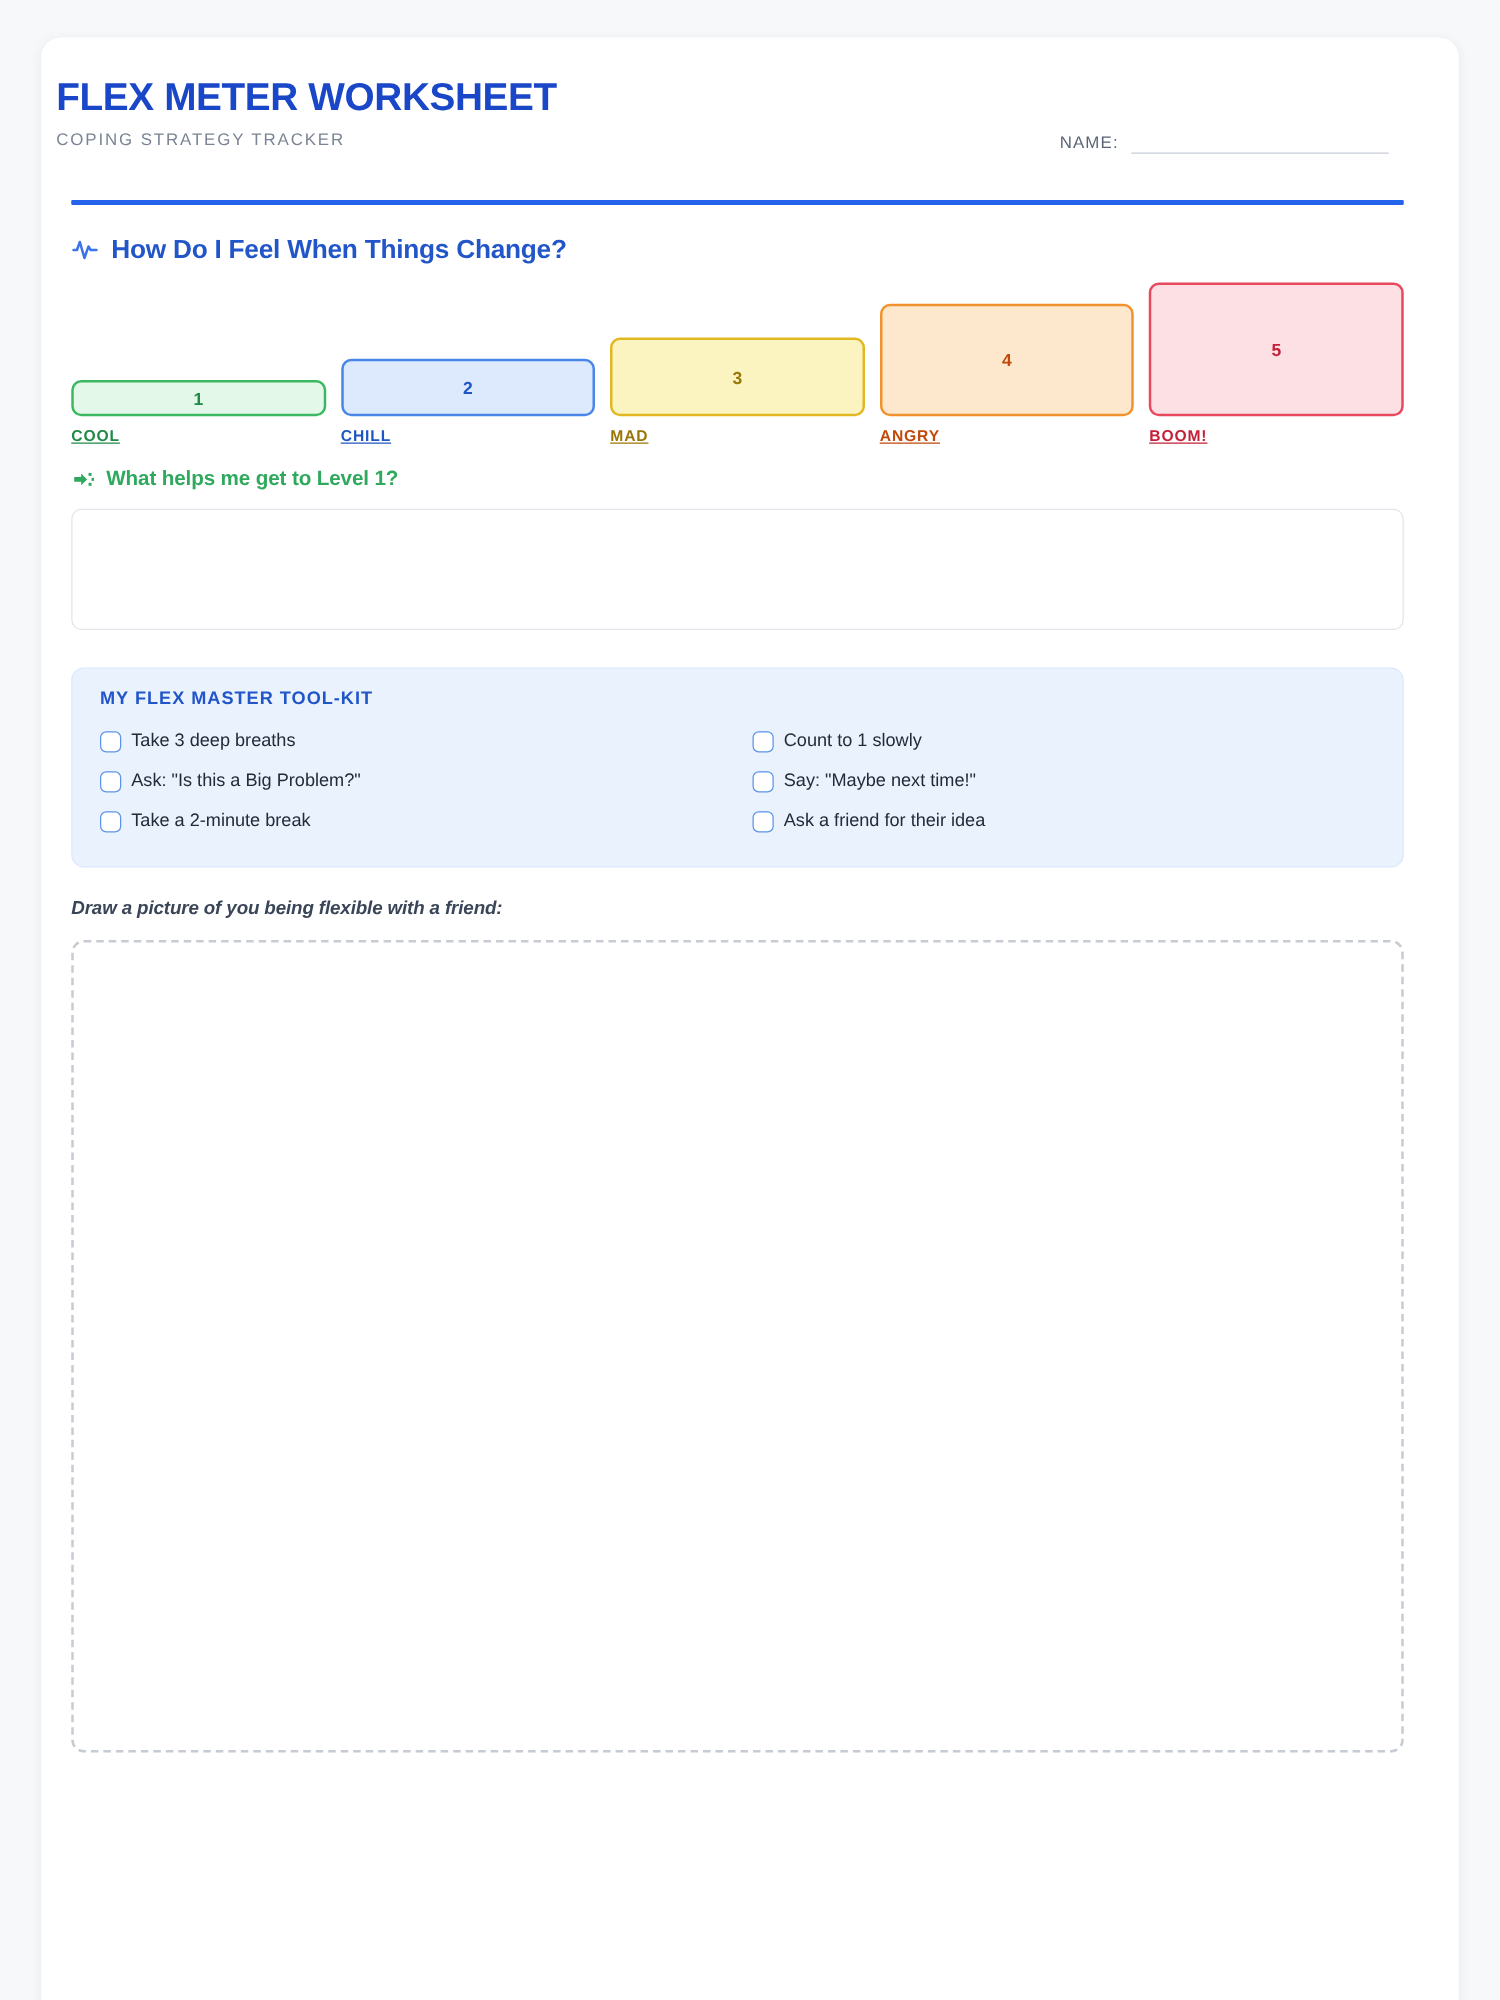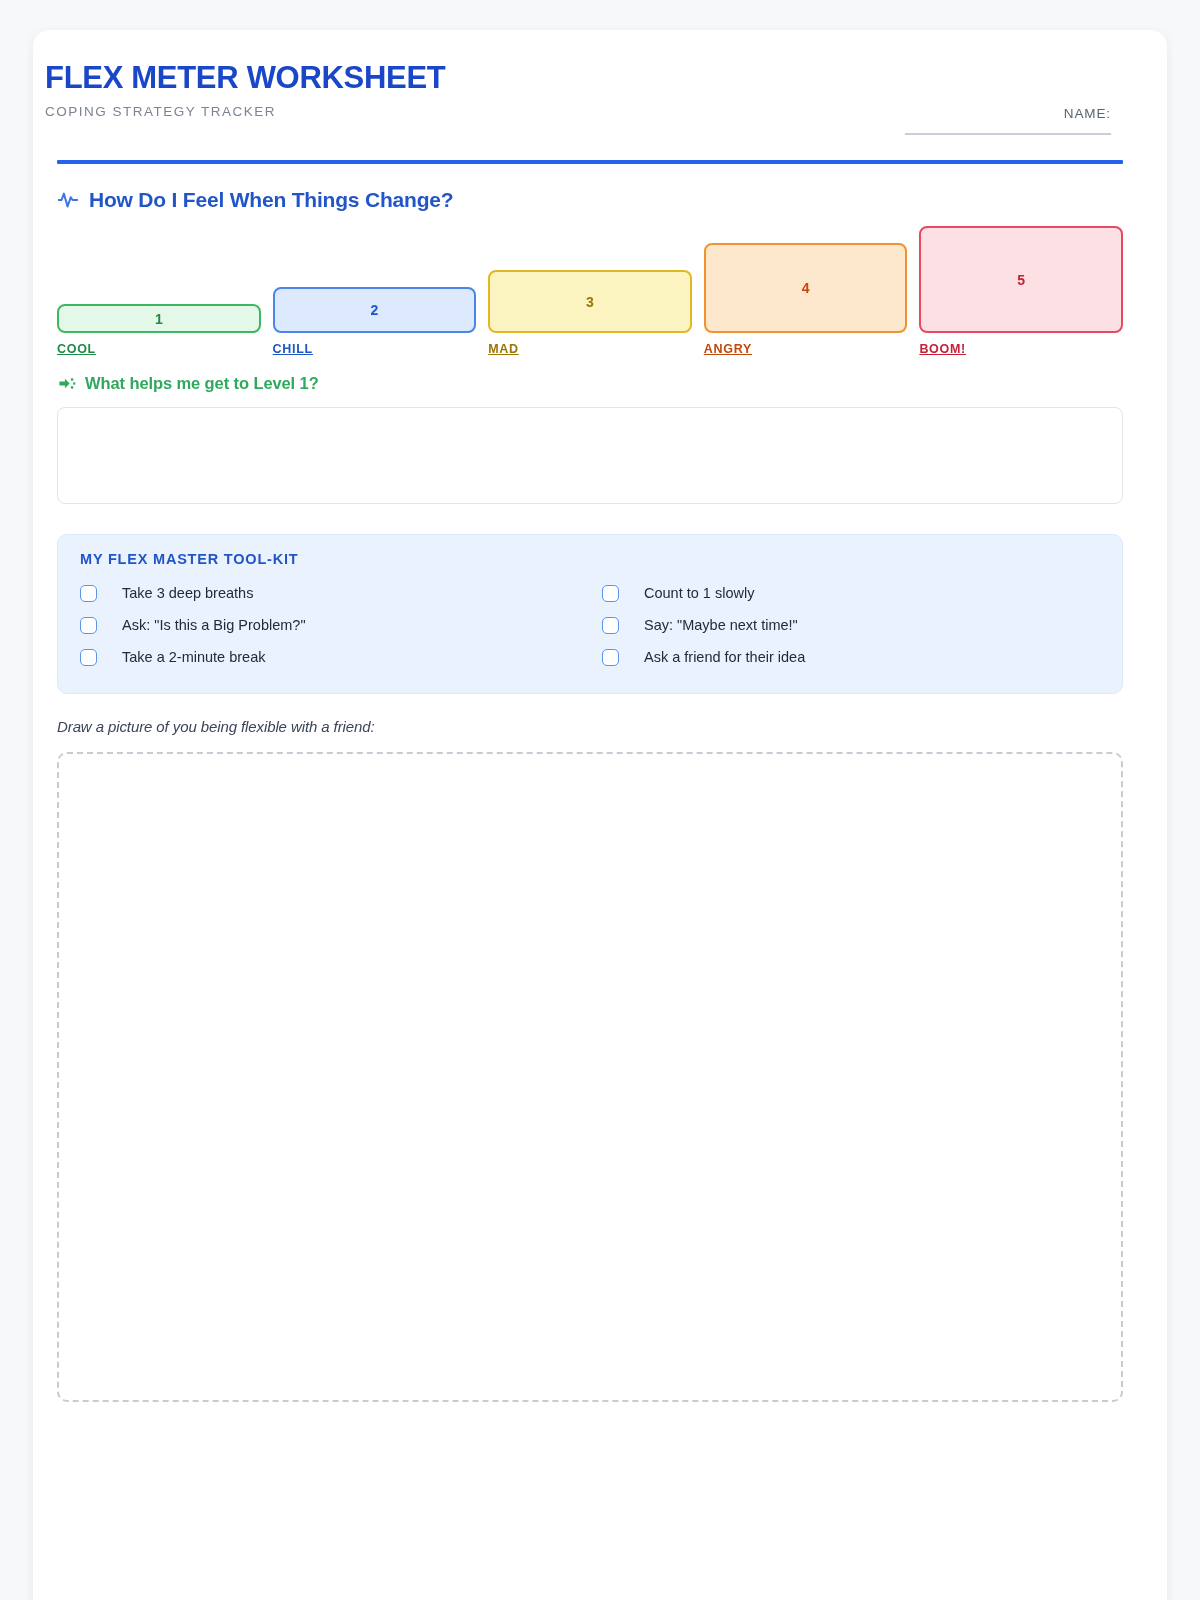--- a/index.html
+++ b/index.html
@@ -26,21 +26,21 @@
   .title {
     font-size: 31px; font-weight: bold; color: #1a47c8;
     letter-spacing: -0.3px; line-height: 1.05;
   }
   .subtitle {
     margin-top: 9px;
     font-size: 13.5px; color: #7b8494; letter-spacing: 1.5px;
   }
   .name-wrap {
     position: absolute; right: 0; top: 44px;
-    display: flex; align-items: flex-end; gap: 10px; flex-direction: column;
+    display: flex; align-items: flex-end; gap: 10px;
   }
   .name-label {
     font-size: 13.5px; color: #5b6476; letter-spacing: 0.9px;
     padding-bottom: 2px;
   }
   .name-line { width: 206px; height: 1.5px; background: #c9ced8; }
 
   .rule {
     position: absolute; left: 24px; top: 130px;
     width: 1066px; height: 4px; background: #2563eb; border-radius: 1px;
@@ -101,31 +101,31 @@
     background: #eaf2fe; border: 1.5px solid #dce8fb; border-radius: 10px;
     padding: 16px 22px;
   }
   .toolkit-title {
     font-size: 14.5px; font-weight: bold; color: #2256c8; letter-spacing: 0.8px;
   }
   .toolkit-grid {
     margin-top: 14px;
     display: grid; grid-template-columns: 1fr 1fr; column-gap: 24px; row-gap: 8px;
   }
-  .check-row { display: flex; align-items: center; gap: 25px; height: 24px; }
+  .check-row { display: flex; align-items: center; gap: 8px; height: 24px; }
   .checkbox {
     width: 17px; height: 17px; flex: none;
     border: 1.7px solid #5b94ea; border-radius: 5px; background: #ffffff;
   }
   .check-label { font-size: 14.5px; color: #222b38; }
 
   
   .draw-caption {
     position: absolute; left: 24px; top: 688px;
-    font-size: 15px; font-style: italic; font-weight: normal;
+    font-size: 15px; font-style: italic; font-weight: bold;
     color: #3a4557; letter-spacing: -0.1px;
   }
   .draw-box {
     position: absolute; left: 24px; top: 722px;
     width: 1066px; height: 650px;
     border: 2px dashed #c6cbd4; border-radius: 10px; background: #fff;
   }
 </style>
 </head>
 <body>

